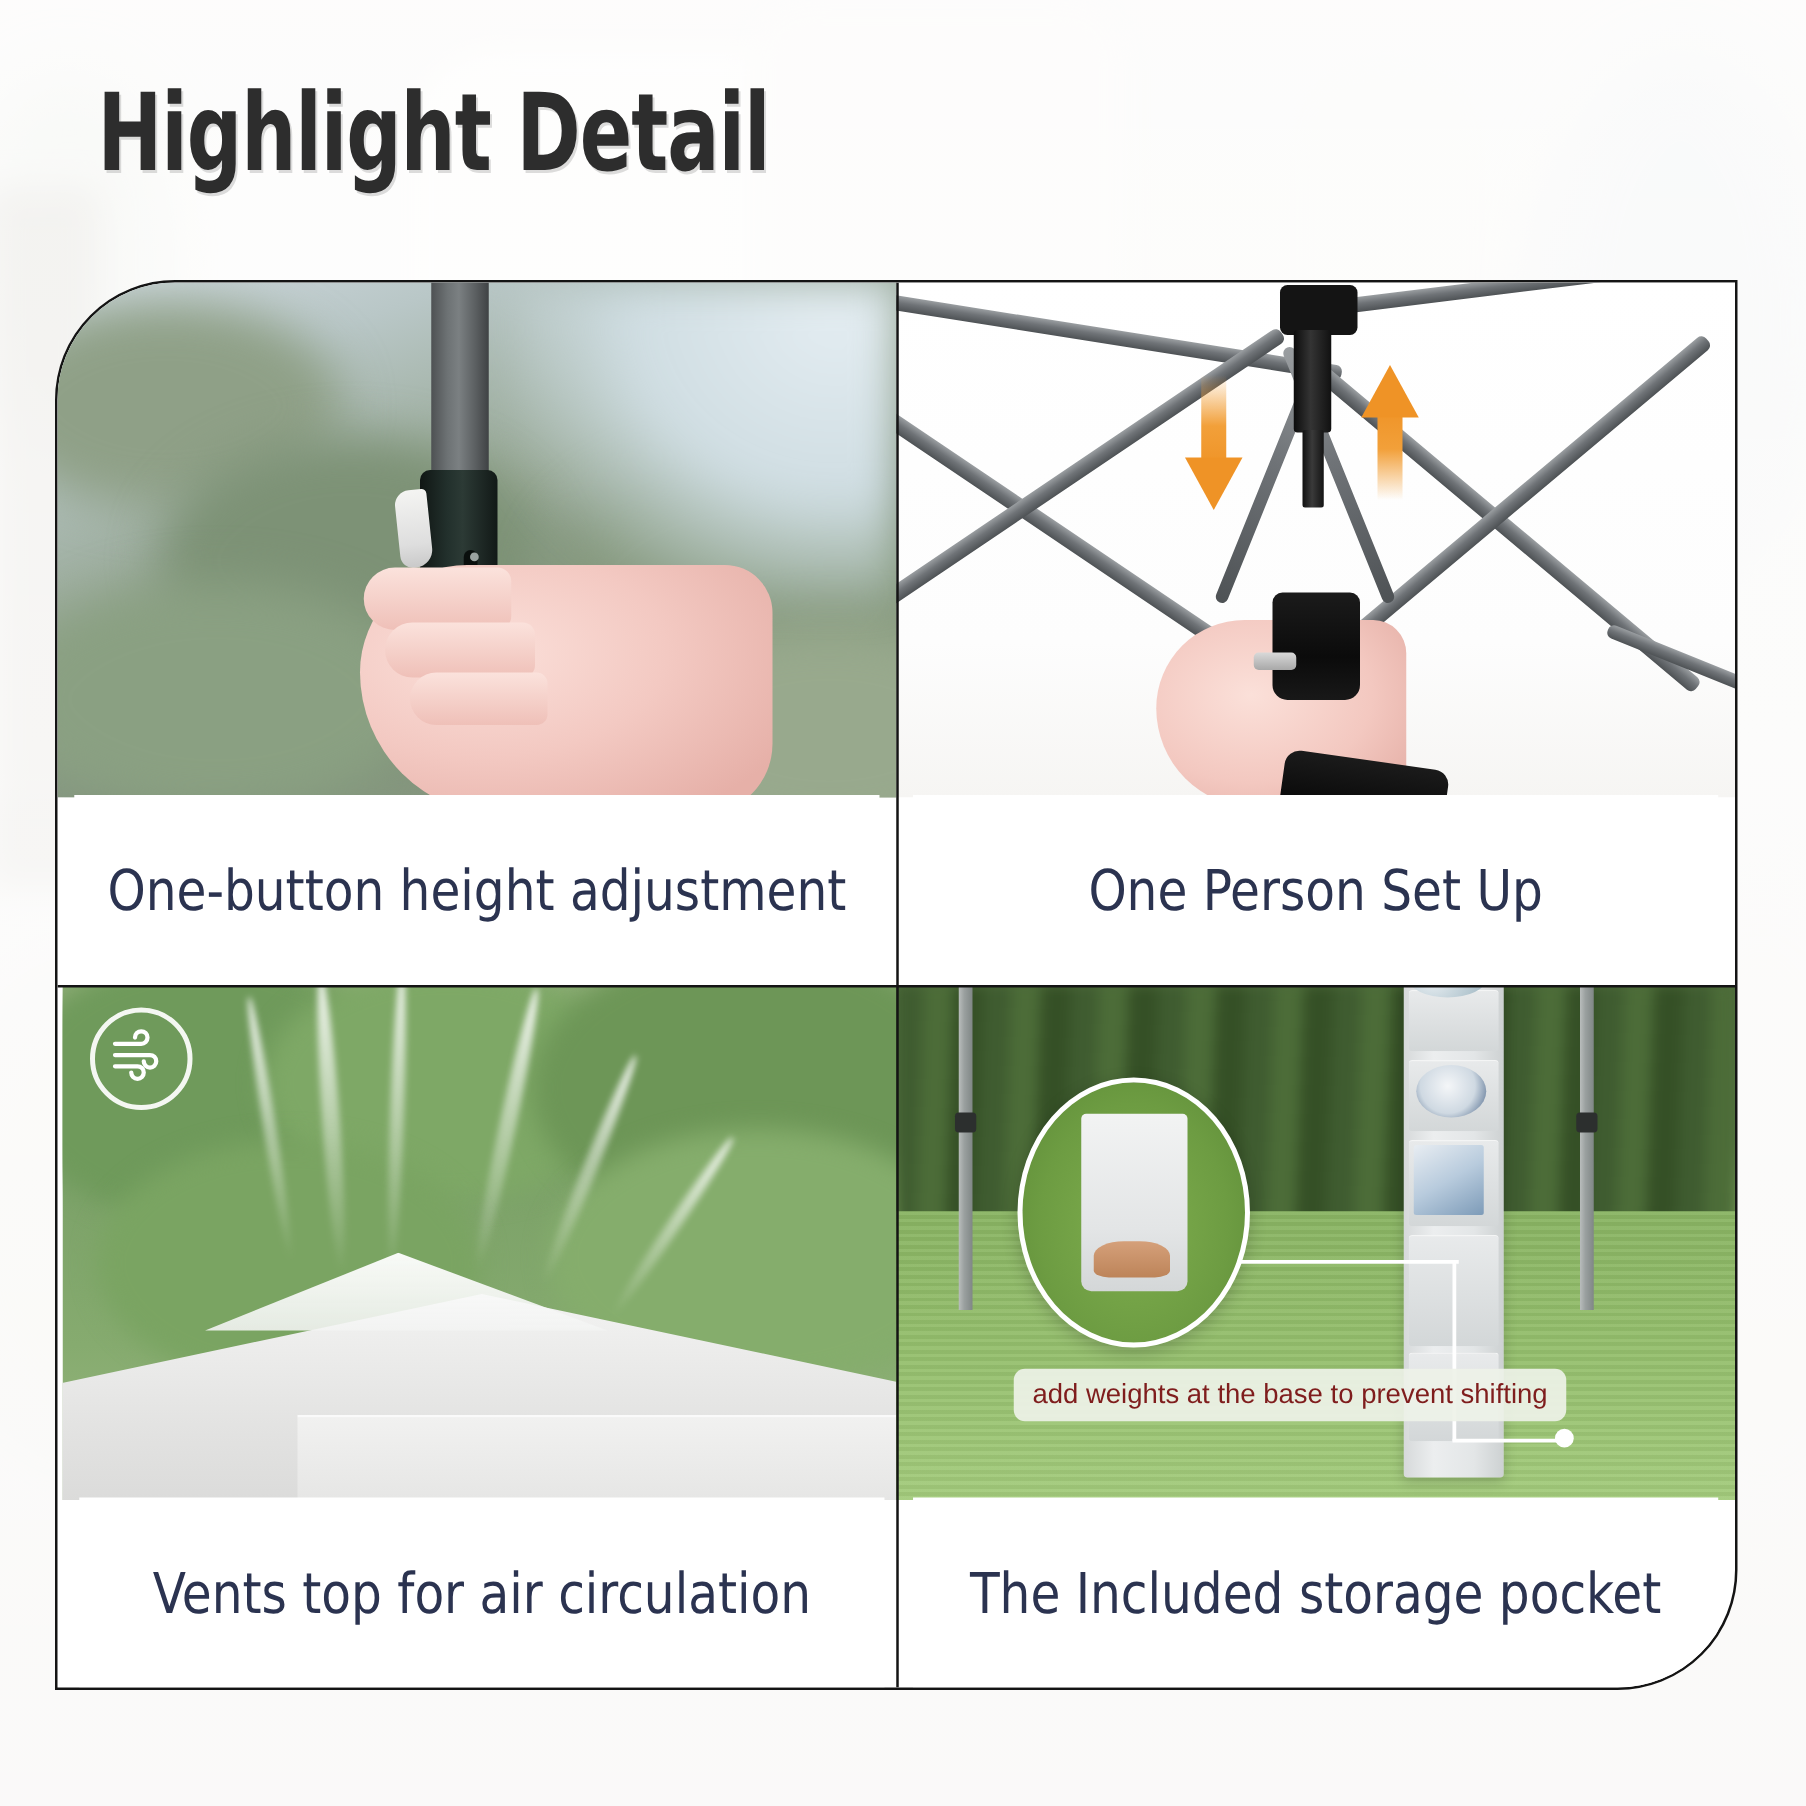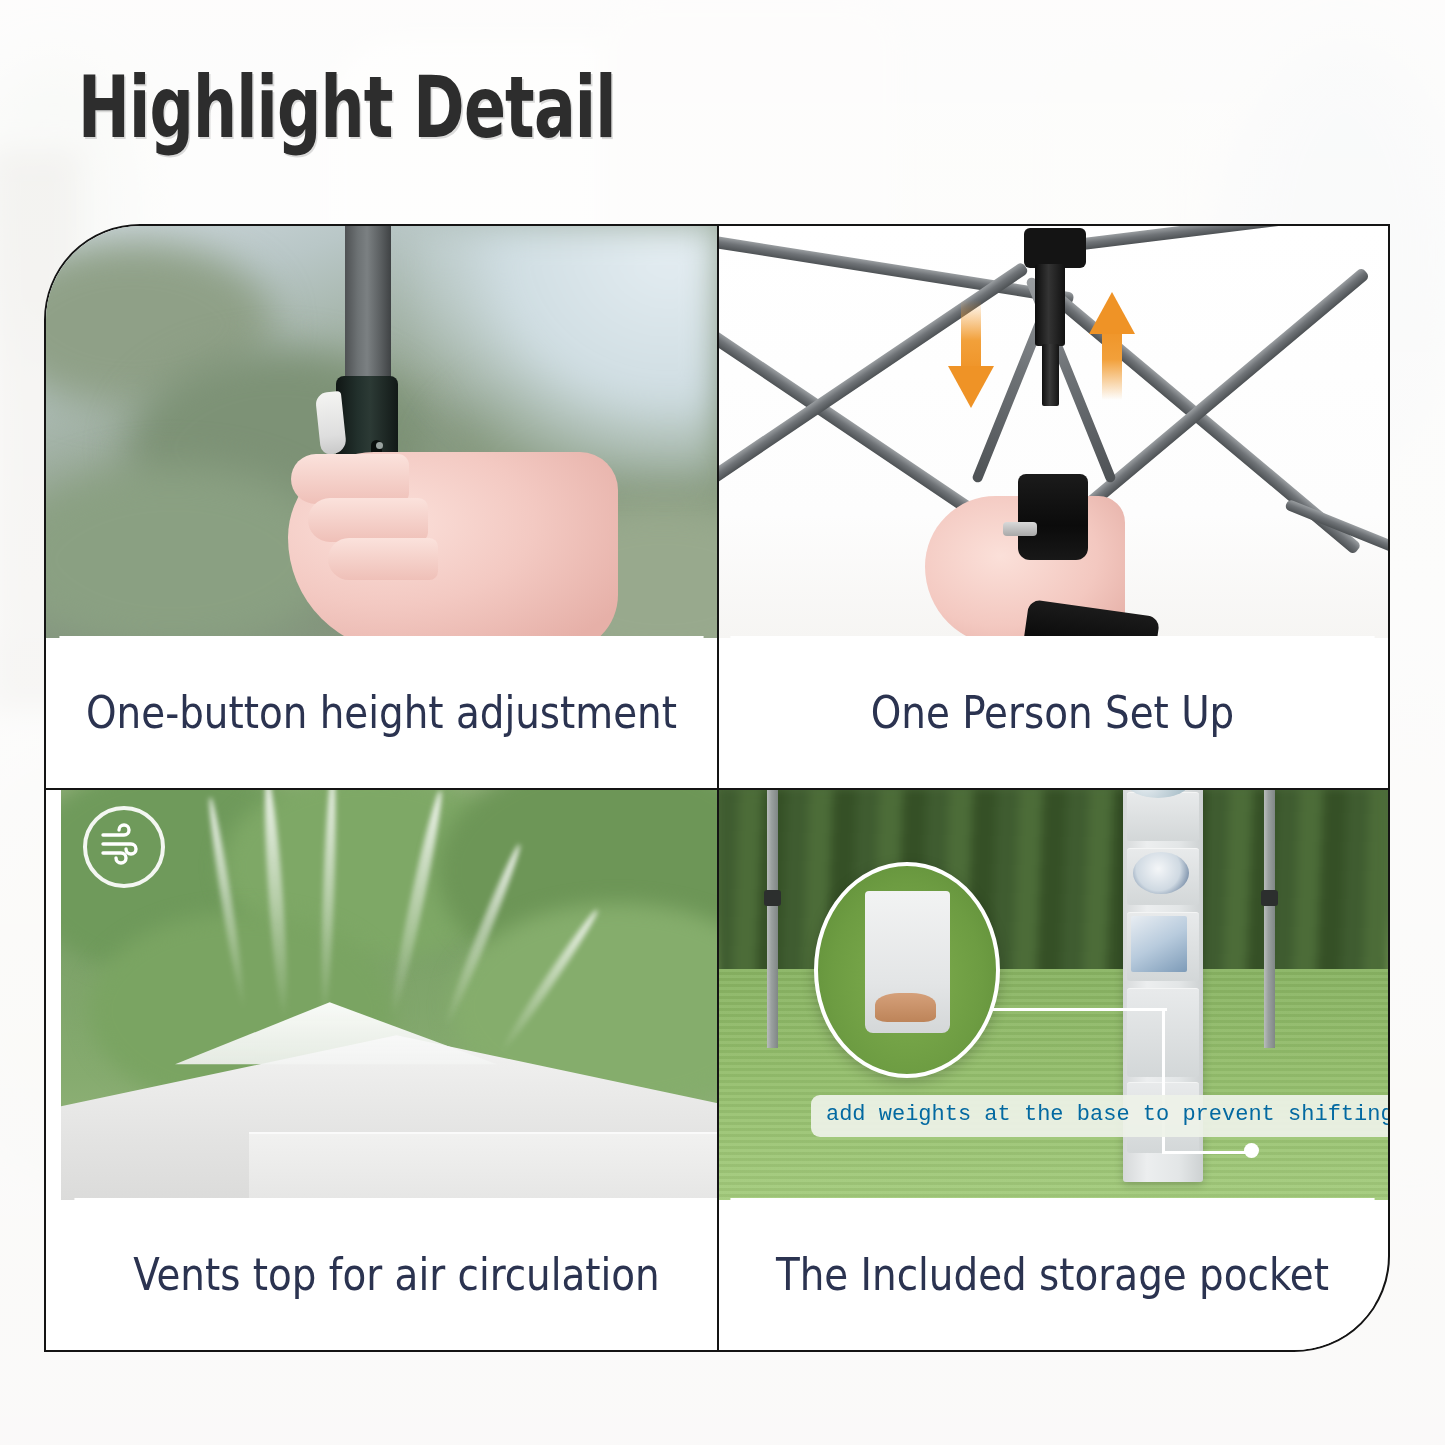--- a/index.html
+++ b/index.html
@@ -37,21 +37,21 @@
     background:#fff;
     border:2px solid #141414;
     border-top-left-radius:96px;
     border-bottom-right-radius:96px;
     overflow:hidden;
     box-sizing:border-box;
   }
   .cell{position:absolute;overflow:hidden;box-sizing:border-box;}
   .c1{left:0;top:0;width:50%;height:50%;}
   .c2{left:50%;top:0;width:50%;height:50%;}
-  .c3{left:15px;top:50%;width:50%;height:50%;text-align:center;}
+  .c3{left:4px;top:50%;width:50%;height:50%;text-align:center;}
   .c4{left:50%;top:50%;width:50%;height:50%;}
 
   .vline{position:absolute;left:50%;top:0;width:2px;height:100%;background:#141414;z-index:40;}
   .hline{position:absolute;left:0;top:50%;width:100%;height:2px;background:#141414;z-index:40;}
 
   .photo{position:absolute;left:0;top:0;right:0;height:412px;overflow:hidden;}
   .cap{
     position:absolute;left:0;right:0;bottom:0;height:152px;background:#fff;
     display:flex;align-items:center;justify-content:center;
     font-family:"DejaVu Sans Condensed","Liberation Sans Narrow","Liberation Sans",sans-serif;
@@ -151,22 +151,22 @@
     background:radial-gradient(ellipse at 50% 55%,#7fae4e 0%,#6d9c42 60%,#5c8a36 100%);}
   .oval .bagm{position:absolute;left:26%;top:12%;width:48%;height:68%;
     background:linear-gradient(180deg,#f2f3f3 0%,#e3e5e6 65%,#d4d7d8 100%);border-radius:4px 4px 8px 8px;}
   .oval .weight{position:absolute;left:32%;top:61%;width:34%;height:14%;
     background:linear-gradient(180deg,#d5a07a,#bd8459);border-radius:40% 40% 20% 20%;}
   .leader{position:absolute;background:#fff;}
   .dot{position:absolute;width:15px;height:15px;border-radius:50%;background:#fff;}
   .note{
     position:absolute;left:14%;top:74.5%;padding:7px 15px 9px;
     background:rgba(238,242,232,.92);border-radius:9px;
-    font-family:Liberation Mono, monospace;
-    font-size:22px;line-height:1.18;color:#0369a1;text-align:center;white-space:nowrap;z-index:14;
+    font-family:Liberation Sans, sans-serif;
+    font-size:22px;line-height:1.18;color:#7f1d1d;text-align:center;white-space:nowrap;z-index:14;
   }
 </style>
 </head>
 <body>
 
 <div class="bg">
   <div class="bg-floor"></div>
 
   <div class="bg-sofa" style="left:-40px;top:120px;width:430px;height:520px;border-radius:60px 40px 30px 30px;background:#f8f7f4;"></div>
   <div class="bg-sofa" style="left:330px;top:40px;width:330px;height:600px;border-radius:70px 50px 20px 20px;background:#fbfaf8;"></div>

